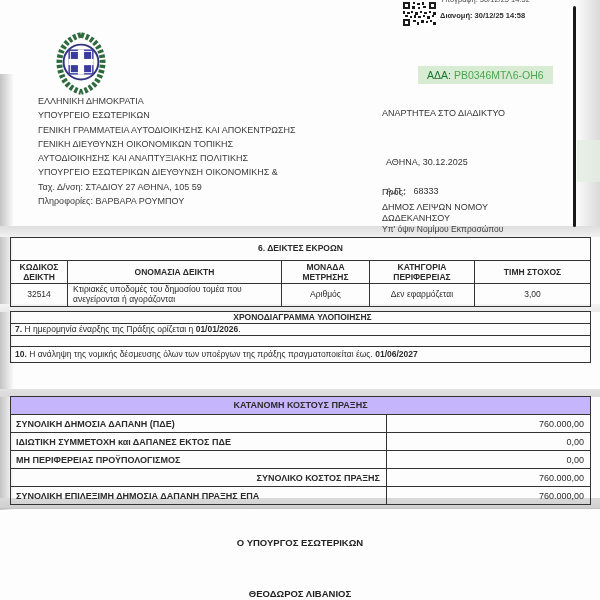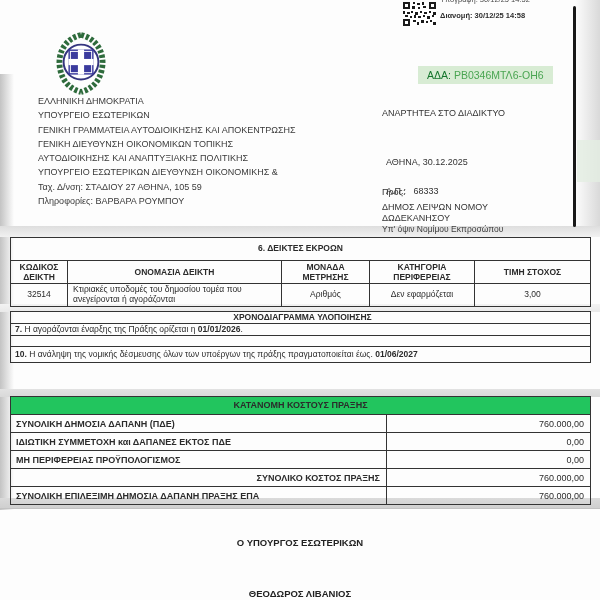--- a/index.html
+++ b/index.html
@@ -62,21 +62,21 @@
   .t-ind td.name { text-align:left; padding-left:5px; }
 
   .t-time { top:311px; }
   .t-time td { font-size:8.5px; padding:0 0 0 4px; line-height:11px; }
   .row7 td { height:11px; }
   .row8 td { height:26px; vertical-align:top; }
   .row9 td { height:11px; }
   .row10 td { height:16px; }
 
   .t-cost { top:396px; }
-  .t-cost .t-title { background:#22c55e; }
+  .t-cost .t-title { background:#c4b5fd; }
   .t-cost td { height:18px; font-size:9px; }
   .t-cost td.lab { font-weight:bold; padding:0 6px 0 5px; }
   .t-cost td.lab.ralign { text-align:right; }
   .t-cost td.val { text-align:right; padding-right:6px; }
 
   .sig-title { position:absolute; left:0; width:600px; top:537px; text-align:center;
     font-size:9.5px; font-weight:bold; color:#222; }
   .sig-name  { position:absolute; left:0; width:600px; top:588px; text-align:center;
     font-size:9.5px; font-weight:bold; color:#222; }
 </style>
@@ -198,21 +198,21 @@
     </tr>
   </tbody>
     </table>
 
   <table class="t-time t-outer">
     <tbody>
         <tr>
           <td class="t-title">ΧΡΟΝΟΔΙΑΓΡΑΜΜΑ ΥΛΟΠΟΙΗΣΗΣ</td>
         </tr>
     <tr class="row7">
-      <td><span class="b">7.</span><span> Η αγοράζονται έναρξης της Πράξης ορίζεται η </span><span class="b">01/01/2026</span><span>.</span></td>
+      <td><span class="b">7.</span><span> Η ημερομηνία έναρξης της Πράξης ορίζεται η </span><span class="b">01/01/2026</span><span>.</span></td>
     </tr>
     <tr class="row9">
           <td></td>
         </tr>
     <tr class="row10">
       <td><span class="b">10.</span><span> Η ανάληψη της νομικής δέσμευσης όλων των υποέργων της πράξης πραγματοποιείται έως. </span><span class="b">01/06/2027</span></td>
     </tr>
   </tbody>
     </table>
 

